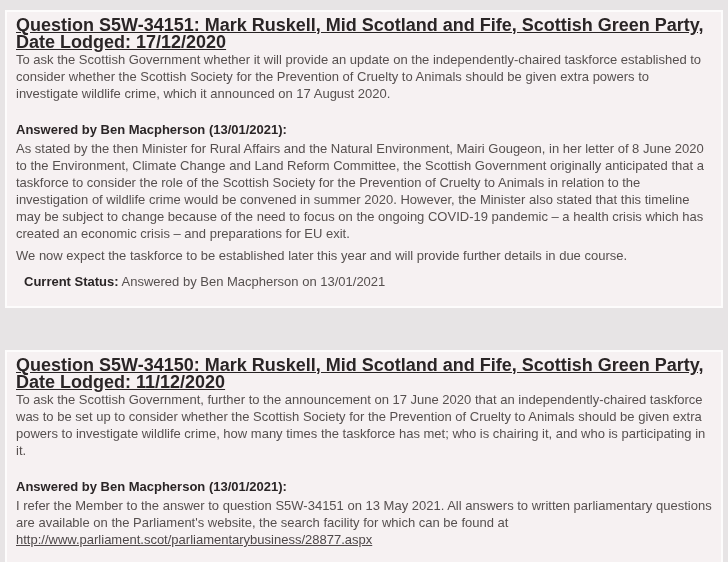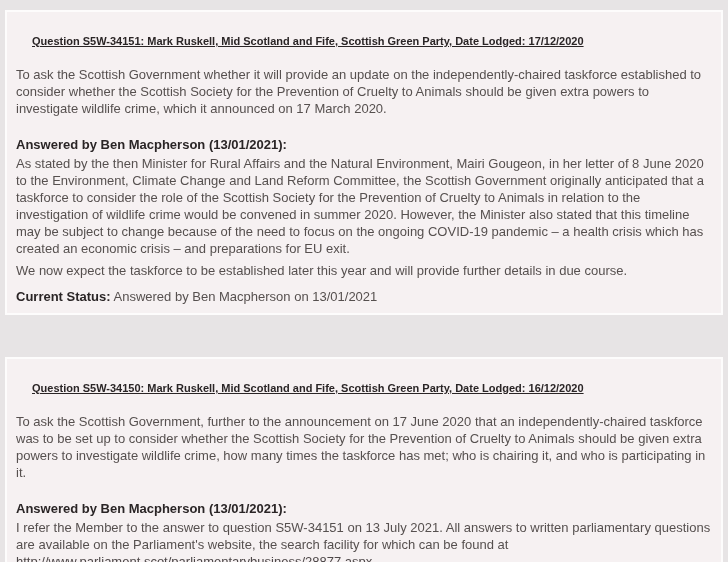--- a/index.html
+++ b/index.html
@@ -27,60 +27,60 @@
   }
   .qa-block {
     margin: 0 5px;
     border: 2px solid var(--block-border);
     background: var(--block-bg);
     padding: 5px 9px 8px 9px;
   }
   .qa-block.first { margin-top: 10px; }
   .qa-block.second { margin-top: 42px; min-height: 232px; }
   .q-header {
-    margin: 16px;
-    font-size: 11px;
+    margin: 0;
+    font-size: 18px;
     line-height: 17px;
     font-weight: bold;
     color: var(--heading-text);
     text-decoration: underline;
   }
   .q-text { margin: 0 0 19px 0; }
   .ans-heading {
     margin: 0 0 2px 0;
     font-weight: bold;
     color: var(--heading-text);
   }
   .ans-para { margin: 0 0 5px 0; }
   .ans-para.closing { margin: 0 0 9px 0; }
-  .status-line { margin: 0; }
+  .status-line { margin: 8px; }
   .status-line strong { color: var(--heading-text); }
   .link {
     color: var(--link-text);
     text-decoration: underline;
     cursor: pointer;
     margin-top: 46px;
   }
 </style>
 </head>
 <body>
 
 <div>
 
   <section class="qa-block first">
     <h2 class="q-header">Question S5W-34151: Mark Ruskell, Mid Scotland and Fife, Scottish Green Party, Date Lodged: 17/12/2020</h2>
-    <p class="q-text">To ask the Scottish Government whether it will provide an update on the independently-chaired taskforce established to consider whether the Scottish Society for the Prevention of Cruelty to Animals should be given extra powers to investigate wildlife crime, which it announced on 17 March 2020.</p>
+    <p class="q-text">To ask the Scottish Government whether it will provide an update on the independently-chaired taskforce established to consider whether the Scottish Society for the Prevention of Cruelty to Animals should be given extra powers to investigate wildlife crime, which it announced on 17 August 2020.</p>
     <div class="ans-heading">Answered by Ben Macpherson (13/01/2021):</div>
     <p class="ans-para">As stated by the then Minister for Rural Affairs and the Natural Environment, Mairi Gougeon, in her letter of 8 June 2020 to the Environment, Climate Change and Land Reform Committee, the Scottish Government originally anticipated that a taskforce to consider the role of the Scottish Society for the Prevention of Cruelty to Animals in relation to the investigation of wildlife crime would be convened in summer 2020. However, the Minister also stated that this timeline may be subject to change because of the need to focus on the ongoing COVID-19 pandemic – a health crisis which has created an economic crisis – and preparations for EU exit.</p>
     <p class="ans-para closing">We now expect the taskforce to be established later this year and will provide further details in due course.</p>
     <p class="status-line">
       <strong>Current Status:</strong><span> Answered by Ben Macpherson on 13/01/2021</span>
     </p>
   </section>
 
   <section class="qa-block second">
-    <h2 class="q-header">Question S5W-34150: Mark Ruskell, Mid Scotland and Fife, Scottish Green Party, Date Lodged: 16/12/2020</h2>
+    <h2 class="q-header">Question S5W-34150: Mark Ruskell, Mid Scotland and Fife, Scottish Green Party, Date Lodged: 11/12/2020</h2>
     <p class="q-text">To ask the Scottish Government, further to the announcement on 17 June 2020 that an independently-chaired taskforce was to be set up to consider whether the Scottish Society for the Prevention of Cruelty to Animals should be given extra powers to investigate wildlife crime, how many times the taskforce has met; who is chairing it, and who is participating in it.</p>
     <div class="ans-heading">Answered by Ben Macpherson (13/01/2021):</div>
-    <p class="ans-para"><span>I refer the Member to the answer to question S5W-34151 on 13 July 2021. All answers to written parliamentary questions are available on the Parliament's website, the search facility for which can be found at </span><a class="link" href="#">http://www.parliament.scot/parliamentarybusiness/28877.aspx</a></p>
+    <p class="ans-para"><span>I refer the Member to the answer to question S5W-34151 on 13 May 2021. All answers to written parliamentary questions are available on the Parliament's website, the search facility for which can be found at </span><a class="link" href="#">http://www.parliament.scot/parliamentarybusiness/28877.aspx</a></p>
   </section>
 
 </div>
 
 </body></html>

